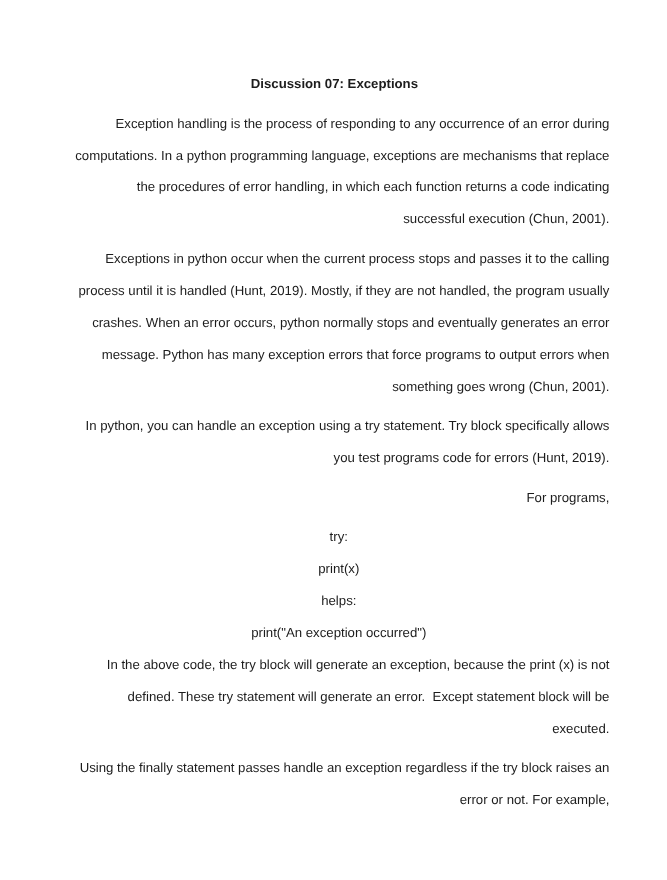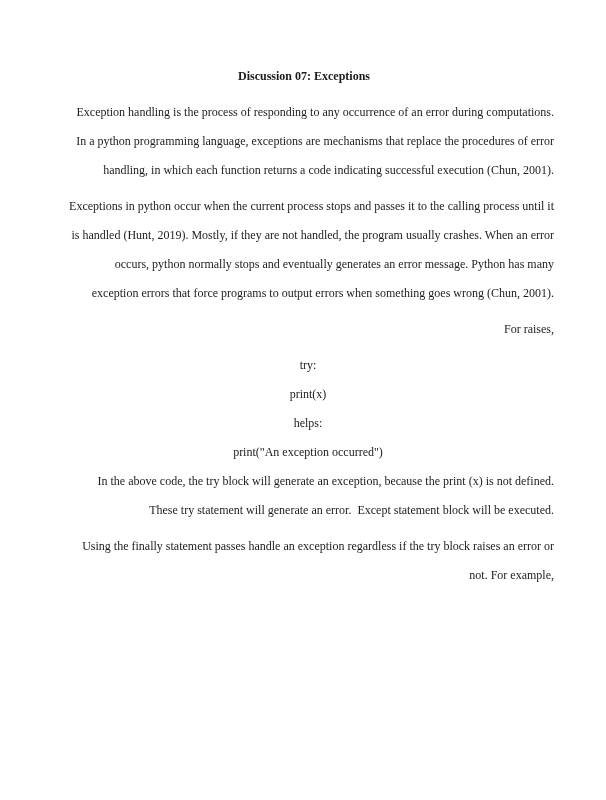--- a/index.html
+++ b/index.html
@@ -8,21 +8,21 @@
     background: #ffffff;
   }
   .page {
     position: relative;
     width: 606px;
     height: 800px;
     background: #ffffff;
     overflow: hidden;
     box-sizing: border-box;
     padding: 62px 52px 0 68px;
-    font-family: Liberation Serif, serif;
+    font-family: Liberation Sans, sans-serif;
     font-size: 12px;
     line-height: 29px;
     color: #1c1c1c;
   }
   .doc-title {
     text-align: center;
     font-weight: bold;
     margin: 0 0 7px 0;
     
     margin-right: 14px;
@@ -45,22 +45,23 @@
 <body>
 
 <div class="page">
   <p class="doc-title">Discussion 07: Exceptions</p>
 
   <div class="doc-body">
     <p>Exception handling is the process of responding to any occurrence of an error during computations. In a python programming language, exceptions are mechanisms that replace the procedures of error handling, in which each function returns a code indicating successful execution (Chun, 2001).</p>
 
     <p>Exceptions in python occur when the current process stops and passes it to the calling process until it is handled (Hunt, 2019). Mostly, if they are not handled, the program usually crashes. When an error occurs, python normally stops and eventually generates an error message. Python has many exception errors that force programs to output errors when something goes wrong (Chun, 2001).</p>
 
+    <p>In python, you can handle an exception using a try statement. Try block specifically allows you test programs code for errors (Hunt, 2019).</p>
 
-    <p>For raises,</p>
+    <p>For programs,</p>
 
     <div class="code-block">
       <p>try:</p>
       <p>print(x)</p>
       <p>helps:</p>
       <p>print("An exception occurred")</p>
     </div>
 
     <p>In the above code, the try block will generate an exception, because the print (x) is not defined. These try statement will generate an error.  Except statement block will be executed.</p>
 

